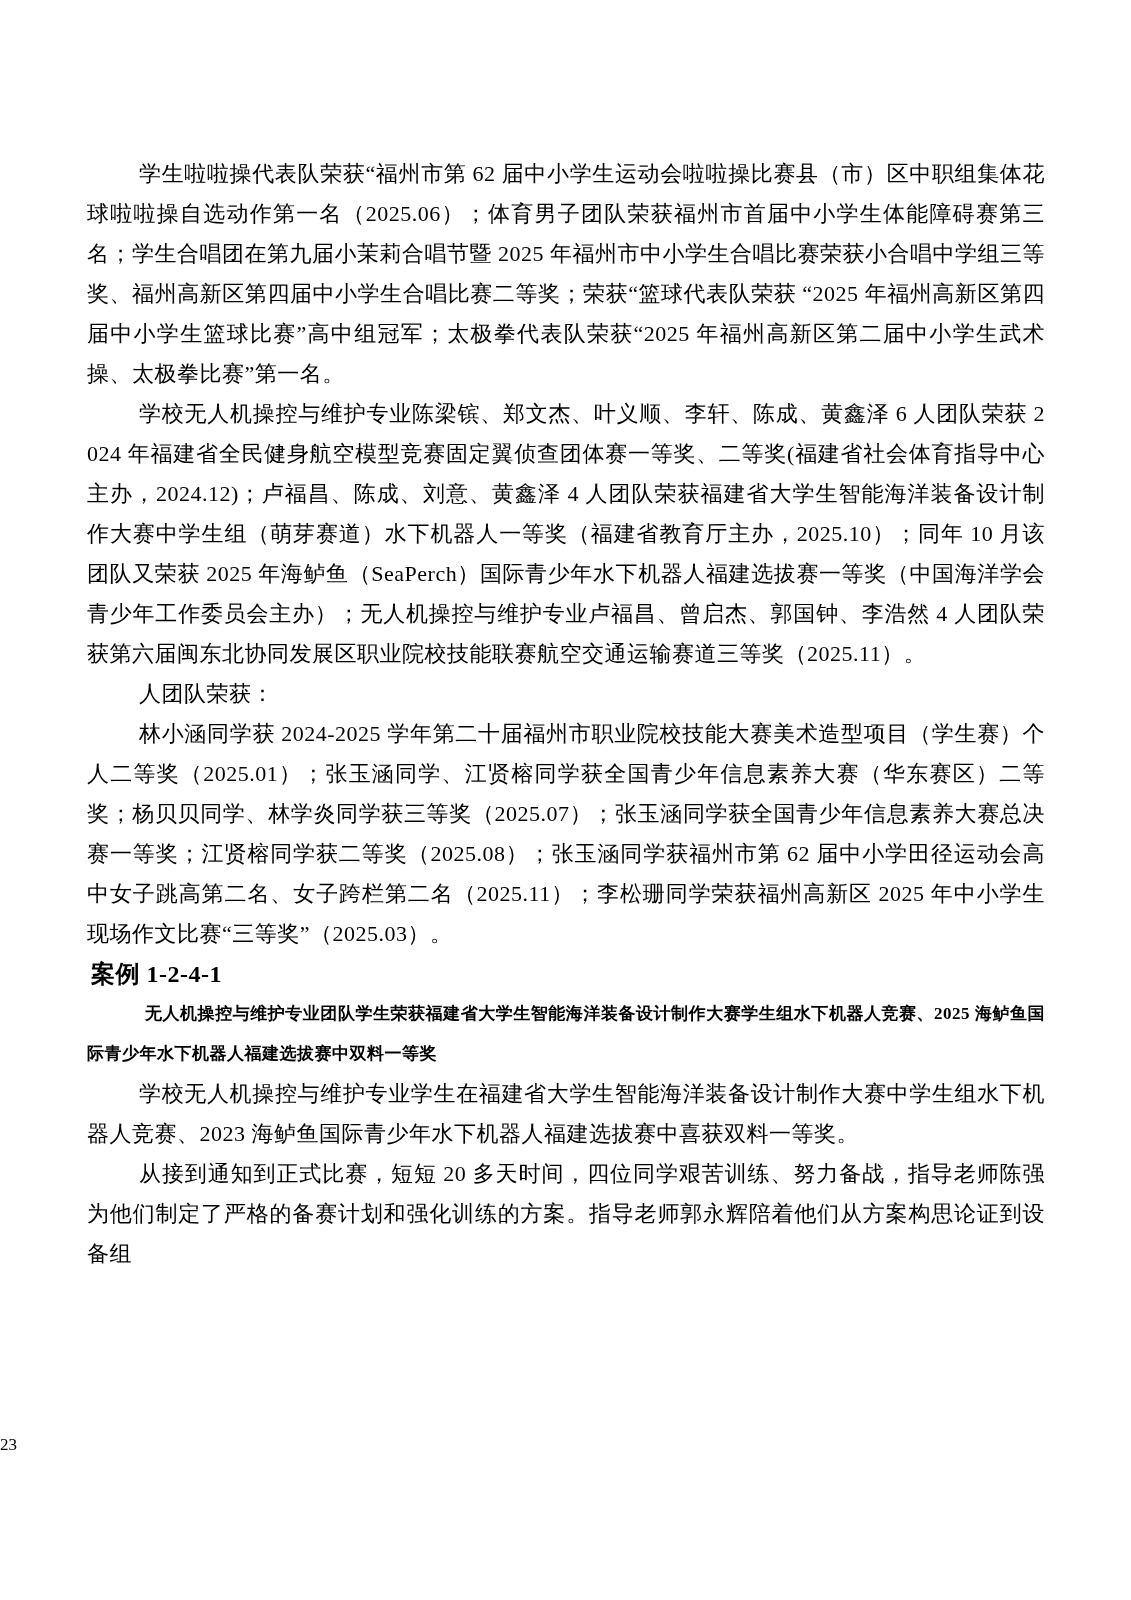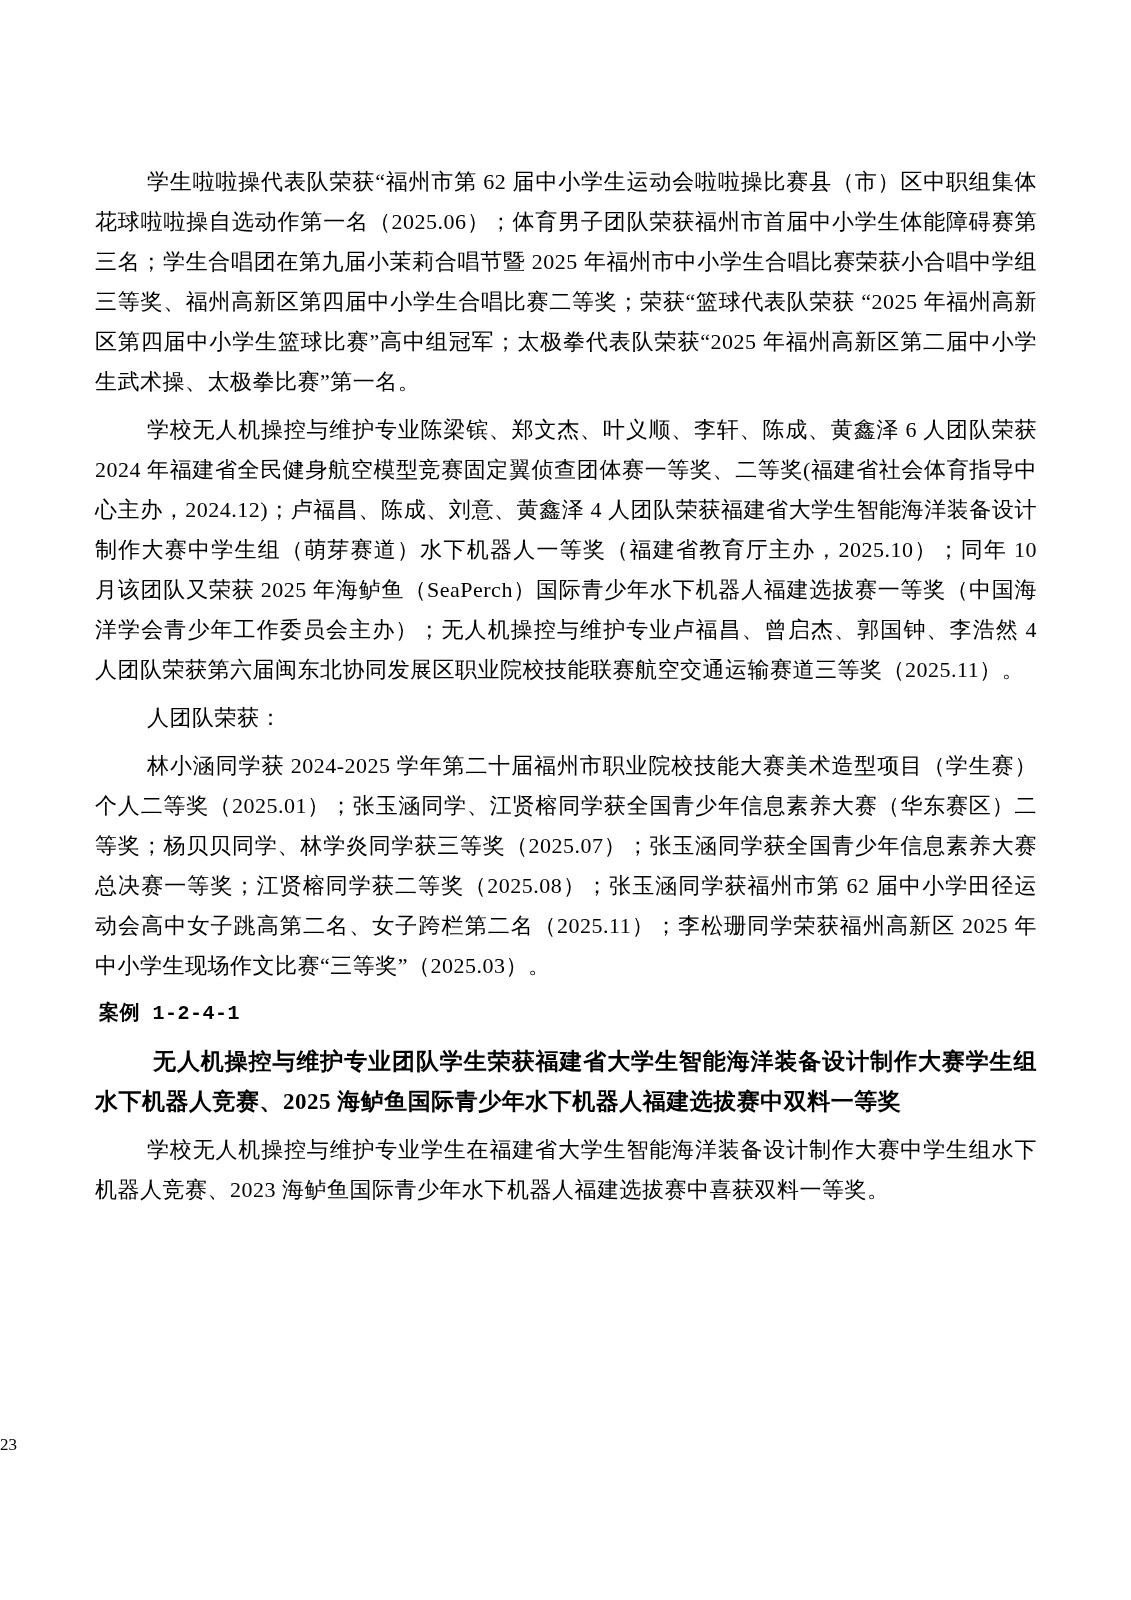--- a/index.html
+++ b/index.html
@@ -16,39 +16,38 @@
     overflow: hidden;
     font-family: "Liberation Serif", "DejaVu Serif", serif;
   }
   .content {
     position: absolute;
     left: 87px;
     top: 154px;
     width: 958px;
   }
   .content p {
-    margin: 8px;
+    margin: 0;
     padding: 0;
     font-size: 22px;
     line-height: 40px;
     text-align: justify;
     text-indent: 52px;
     letter-spacing: 0.5px;
     word-break: break-all;
   }
   .content p.case-heading {
     font-weight: bold;
-    font-size: 20px;
+    font-size: 24px;
     text-indent: 4px;
     letter-spacing: 0.5px;
-    font-family: Liberation Mono, monospace;
   }
   .content p.doc-title {
     font-weight: bold;
-    font-size: 23px;
+    font-size: 17px;
     line-height: 40px;
     text-indent: 58px;
     letter-spacing: 0.5px;
   }
   .page-number {
     position: absolute;
     top: 1433px;
     left: 0;
     width: 100%;
     text-align: left;
@@ -63,15 +62,16 @@
 
 <div class="page">
   <div class="content">
     <p>学生啦啦操代表队荣获“福州市第 62 届中小学生运动会啦啦操比赛县（市）区中职组集体花球啦啦操自选动作第一名（2025.06）；体育男子团队荣获福州市首届中小学生体能障碍赛第三名；学生合唱团在第九届小茉莉合唱节暨 2025 年福州市中小学生合唱比赛荣获小合唱中学组三等奖、福州高新区第四届中小学生合唱比赛二等奖；荣获“篮球代表队荣获 “2025 年福州高新区第四届中小学生篮球比赛”高中组冠军；太极拳代表队荣获“2025 年福州高新区第二届中小学生武术操、太极拳比赛”第一名。</p>
     <p>学校无人机操控与维护专业陈梁镔、郑文杰、叶义顺、李轩、陈成、黄鑫泽 6 人团队荣获 2024 年福建省全民健身航空模型竞赛固定翼侦查团体赛一等奖、二等奖(福建省社会体育指导中心主办，2024.12)；卢福昌、陈成、刘意、黄鑫泽 4 人团队荣获福建省大学生智能海洋装备设计制作大赛中学生组（萌芽赛道）水下机器人一等奖（福建省教育厅主办，2025.10）；同年 10 月该团队又荣获 2025 年海鲈鱼（SeaPerch）国际青少年水下机器人福建选拔赛一等奖（中国海洋学会青少年工作委员会主办）；无人机操控与维护专业卢福昌、曾启杰、郭国钟、李浩然 4 人团队荣获第六届闽东北协同发展区职业院校技能联赛航空交通运输赛道三等奖（2025.11）。</p>
     <p>人团队荣获：</p>
     <p>林小涵同学获 2024-2025 学年第二十届福州市职业院校技能大赛美术造型项目（学生赛）个人二等奖（2025.01）；张玉涵同学、江贤榕同学获全国青少年信息素养大赛（华东赛区）二等奖；杨贝贝同学、林学炎同学获三等奖（2025.07）；张玉涵同学获全国青少年信息素养大赛总决赛一等奖；江贤榕同学获二等奖（2025.08）；张玉涵同学获福州市第 62 届中小学田径运动会高中女子跳高第二名、女子跨栏第二名（2025.11）；李松珊同学荣获福州高新区 2025 年中小学生现场作文比赛“三等奖”（2025.03）。</p>
     <p class="case-heading">案例 1-2-4-1</p>
     <p class="doc-title">无人机操控与维护专业团队学生荣获福建省大学生智能海洋装备设计制作大赛学生组水下机器人竞赛、2025 海鲈鱼国际青少年水下机器人福建选拔赛中双料一等奖</p>
     <p>学校无人机操控与维护专业学生在福建省大学生智能海洋装备设计制作大赛中学生组水下机器人竞赛、2023 海鲈鱼国际青少年水下机器人福建选拔赛中喜获双料一等奖。</p>
+    <p>从接到通知到正式比赛，短短 20 多天时间，四位同学艰苦训练、努力备战，指导老师陈强为他们制定了严格的备赛计划和强化训练的方案。指导老师郭永辉陪着他们从方案构思论证到设备组</p>
   </div>
   <div class="page-number">23</div>
 </div>
 
 </body></html>

